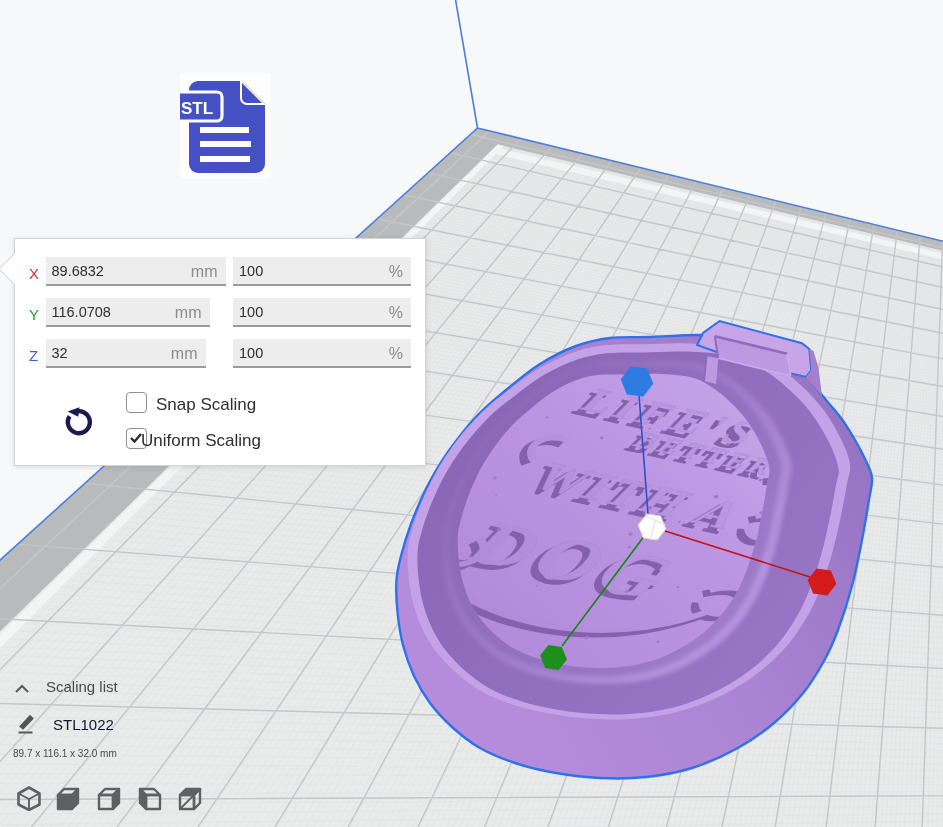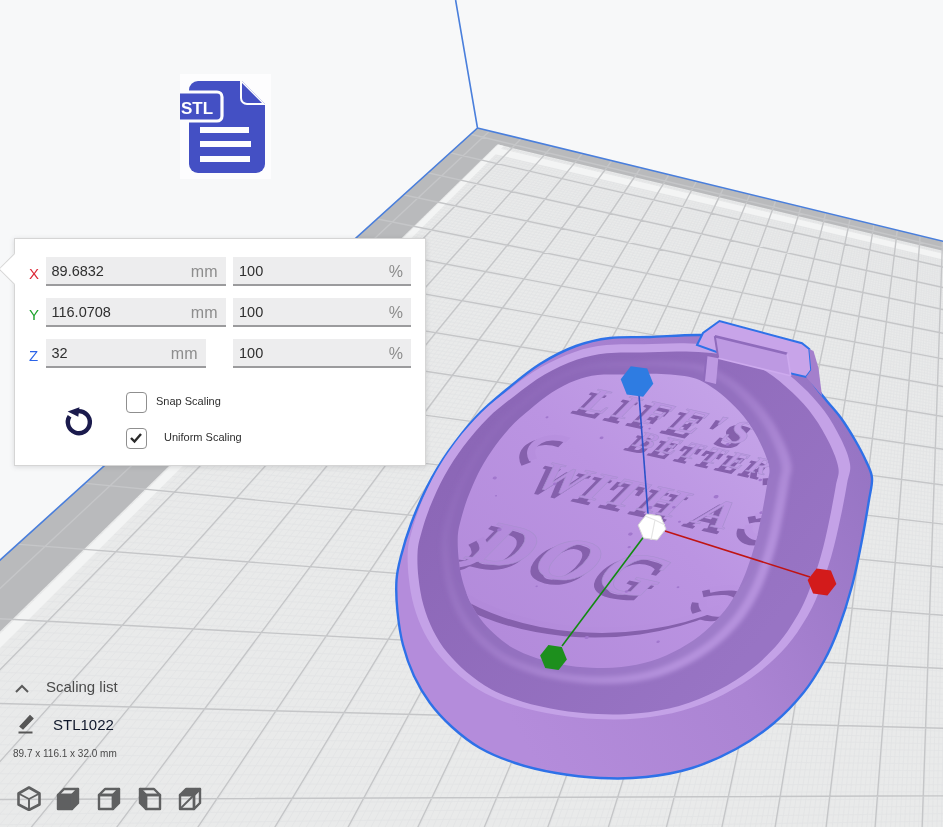--- a/index.html
+++ b/index.html
@@ -2,21 +2,21 @@
 <html><head><meta charset="utf-8"><style>
 *{margin:0;padding:0;box-sizing:border-box}
 body{width:943px;height:827px;overflow:hidden;position:relative;font-family:"Liberation Sans",sans-serif;background:#f7f8f9}
 #scene{position:absolute;left:0;top:0}
 #panel{position:absolute;left:14px;top:238px;width:412px;height:228px;background:#fff;border:1px solid #d5d5d5;box-shadow:0 1px 5px rgba(80,80,90,0.18)}
 #notch{position:absolute;left:3px;top:258px;width:22px;height:22px;background:#fff;border-left:1px solid #d5d5d5;border-bottom:1px solid #d5d5d5;transform:rotate(45deg)}
 .axis{position:absolute;font-size:15px}
 .field{position:absolute;height:29px;background:#ededee;border-bottom:2.5px solid #9b9b9d;font-size:14.5px;color:#2f2f2f;padding:6px 8px 0 6px}
 .unit{position:absolute;right:8px;top:6px;color:#8d8d8d;font-size:16px}
 .cb{position:absolute;width:21px;height:21px;background:#fff;border:1.5px solid #8f8f8f;border-radius:4px}
-.cblabel{position:absolute;font-size:11px;color:#2e2e2e}
+.cblabel{position:absolute;font-size:17px;color:#2e2e2e}
 </style></head><body>
 <div id="scene"><svg width="943" height="827" viewBox="0 0 943 827">
 <rect x="0" y="0" width="943" height="827" fill="#f7f8f9"></rect>
 <clipPath id="plate">
         <polygon points="477.5,128.0 1118.6,284.0 943,827 0,827 -296.2,828.2"></polygon>
       </clipPath>
 <g clip-path="url(#plate)">
 <polygon points="477.5,128.0 1118.6,284.0 943,827 0,827 -296.2,828.2" fill="#e9eaea"></polygon>
 <path d="M422.2 103.5L-1902.5 1886.4M425.5 104.4L-1870.4 1879.5M428.8 105.2L-1838.6 1872.6M432.1 106.0L-1807.3 1865.9M435.4 106.8L-1776.3 1859.2M438.7 107.6L-1745.7 1852.6M441.9 108.4L-1715.5 1846.0M445.2 109.2L-1685.7 1839.6M448.4 110.0L-1656.2 1833.2M451.7 110.8L-1627.1 1826.9M454.9 111.6L-1598.3 1820.7M458.1 112.4L-1569.9 1814.6M461.4 113.2L-1541.8 1808.5M464.6 114.0L-1514.0 1802.5M467.8 114.8L-1486.6 1796.6M471.0 115.6L-1459.5 1790.7M474.2 116.4L-1432.7 1784.9M477.4 117.2L-1406.2 1779.2M480.5 118.0L-1380.0 1773.5M483.7 118.7L-1354.1 1767.9M486.9 119.5L-1328.4 1762.4M490.0 120.3L-1303.1 1756.9M493.2 121.1L-1278.1 1751.5M496.3 121.9L-1253.3 1746.2M499.4 122.6L-1228.8 1740.9M502.6 123.4L-1204.6 1735.7M505.7 124.2L-1180.7 1730.5M508.8 124.9L-1157.0 1725.4M511.9 125.7L-1133.5 1720.3M515.0 126.5L-1110.3 1715.3M518.1 127.2L-1087.4 1710.3M521.1 128.0L-1064.7 1705.4M524.2 128.8L-1042.2 1700.6M527.3 129.5L-1020.0 1695.8M530.3 130.3L-998.0 1691.0M533.4 131.0L-976.3 1686.3M536.4 131.8L-954.7 1681.7M539.5 132.5L-933.4 1677.1M542.5 133.3L-912.3 1672.5M545.5 134.0L-891.4 1668.0M548.6 134.8L-870.8 1663.5M551.6 135.5L-850.3 1659.1M554.6 136.3L-830.0 1654.7M557.6 137.0L-810.0 1650.4M560.6 137.8L-790.1 1646.1M563.5 138.5L-770.5 1641.9M566.5 139.2L-751.0 1637.7M569.5 140.0L-731.7 1633.5M572.5 140.7L-712.7 1629.4M575.4 141.4L-693.8 1625.3M578.4 142.2L-675.0 1621.3M581.3 142.9L-656.5 1617.3M584.2 143.6L-638.1 1613.3M587.2 144.3L-619.9 1609.4M590.1 145.1L-601.9 1605.5M593.0 145.8L-584.1 1601.6M595.9 146.5L-566.4 1597.8M598.8 147.2L-548.9 1594.0M601.7 147.9L-531.5 1590.3M604.6 148.6L-514.4 1586.5M607.5 149.4L-497.3 1582.9M610.4 150.1L-480.4 1579.2M613.2 150.8L-463.7 1575.6M616.1 151.5L-447.2 1572.0M619.0 152.2L-430.7 1568.5M621.8 152.9L-414.5 1565.0M624.7 153.6L-398.3 1561.5M627.5 154.3L-382.4 1558.0M630.3 155.0L-366.5 1554.6M633.2 155.7L-350.8 1551.2M636.0 156.4L-335.3 1547.9M638.8 157.1L-319.8 1544.5M641.6 157.8L-304.5 1541.2M644.4 158.5L-289.4 1537.9M647.2 159.2L-274.3 1534.7M650.0 159.9L-259.4 1531.5M652.8 160.6L-244.7 1528.3M655.6 161.2L-230.0 1525.1M658.3 161.9L-215.5 1522.0M661.1 162.6L-201.1 1518.9M663.9 163.3L-186.8 1515.8M666.6 164.0L-172.7 1512.7M669.4 164.7L-158.6 1509.7M672.1 165.3L-144.7 1506.7M674.8 166.0L-130.9 1503.7M677.6 166.7L-117.2 1500.8M680.3 167.4L-103.6 1497.8M683.0 168.0L-90.2 1494.9M685.7 168.7L-76.8 1492.0M688.4 169.4L-63.6 1489.2M691.1 170.0L-50.4 1486.3M693.8 170.7L-37.4 1483.5M696.5 171.4L-24.5 1480.7M699.2 172.0L-11.6 1477.9M701.9 172.7L1.1 1475.2M704.5 173.4L13.7 1472.5M707.2 174.0L26.2 1469.8M709.9 174.7L38.7 1467.1M712.5 175.3L51.0 1464.4M715.2 176.0L63.2 1461.8M717.8 176.6L75.4 1459.2M720.4 177.3L87.4 1456.5M723.1 177.9L99.4 1454.0M725.7 178.6L111.2 1451.4M728.3 179.2L123.0 1448.9M730.9 179.9L134.7 1446.3M733.5 180.5L146.3 1443.8M736.1 181.2L157.8 1441.4M738.7 181.8L169.2 1438.9M741.3 182.5L180.5 1436.4M743.9 183.1L191.8 1434.0M746.5 183.7L202.9 1431.6M749.1 184.4L214.0 1429.2M751.7 185.0L225.0 1426.8M754.2 185.6L235.9 1424.5M756.8 186.3L246.8 1422.1M759.3 186.9L257.5 1419.8M761.9 187.5L268.2 1417.5M764.4 188.2L278.8 1415.2M767.0 188.8L289.3 1412.9M769.5 189.4L299.8 1410.7M772.0 190.0L310.1 1408.4M774.5 190.7L320.4 1406.2M777.1 191.3L330.7 1404.0M779.6 191.9L340.8 1401.8M782.1 192.5L350.9 1399.6M784.6 193.1L360.9 1397.5M787.1 193.8L370.8 1395.3M789.6 194.4L380.7 1393.2M792.1 195.0L390.5 1391.1M794.5 195.6L400.2 1389.0M797.0 196.2L409.9 1386.9M799.5 196.8L419.5 1384.8M801.9 197.4L429.0 1382.8M804.4 198.1L438.5 1380.7M806.9 198.7L447.9 1378.7M809.3 199.3L457.2 1376.7M811.8 199.9L466.5 1374.7M814.2 200.5L475.7 1372.7M816.6 201.1L484.9 1370.7M819.1 201.7L494.0 1368.7M821.5 202.3L503.0 1366.8M823.9 202.9L512.0 1364.8M826.3 203.5L520.9 1362.9M828.7 204.1L529.7 1361.0M831.1 204.7L538.5 1359.1M833.5 205.3L547.2 1357.2M835.9 205.8L555.9 1355.3M838.3 206.4L564.5 1353.5M840.7 207.0L573.1 1351.6M843.1 207.6L581.6 1349.8M845.5 208.2L590.0 1348.0M847.8 208.8L598.4 1346.2M850.2 209.4L606.8 1344.4M852.6 210.0L615.1 1342.6M854.9 210.5L623.3 1340.8M857.3 211.1L631.5 1339.0M859.6 211.7L639.6 1337.3M862.0 212.3L647.7 1335.5M864.3 212.9L655.7 1333.8M866.6 213.4L663.7 1332.1M869.0 214.0L671.6 1330.4M871.3 214.6L679.5 1328.6M873.6 215.2L687.3 1327.0M875.9 215.7L695.1 1325.3M878.2 216.3L702.8 1323.6M880.5 216.9L710.5 1321.9M882.8 217.4L718.1 1320.3M885.1 218.0L725.7 1318.7M887.4 218.6L733.3 1317.0M889.7 219.1L740.8 1315.4M892.0 219.7L748.2 1313.8M894.3 220.3L755.6 1312.2M896.6 220.8L763.0 1310.6M898.8 221.4L770.3 1309.0M901.1 222.0L777.6 1307.5M903.4 222.5L784.8 1305.9M905.6 223.1L792.0 1304.3M907.9 223.6L799.1 1302.8M910.1 224.2L806.2 1301.3M912.3 224.7L813.3 1299.7M914.6 225.3L820.3 1298.2M916.8 225.8L827.3 1296.7M919.0 226.4L834.2 1295.2M921.3 227.0L841.1 1293.7M923.5 227.5L847.9 1292.3M925.7 228.0L854.7 1290.8M927.9 228.6L861.5 1289.3M930.1 229.1L868.3 1287.9M932.3 229.7L874.9 1286.4M934.5 230.2L881.6 1285.0M936.7 230.8L888.2 1283.6M938.9 231.3L894.8 1282.1M941.1 231.9L901.3 1280.7M943.3 232.4L907.8 1279.3M945.5 232.9L914.3 1277.9M947.6 233.5L920.7 1276.5M949.8 234.0L927.1 1275.1M952.0 234.5L933.5 1273.8M954.1 235.1L939.8 1272.4M956.3 235.6L946.1 1271.1M958.4 236.1L952.4 1269.7M960.6 236.7L958.6 1268.4M962.7 237.2L964.8 1267.0M964.9 237.7L970.9 1265.7M967.0 238.3L977.0 1264.4M969.1 238.8L983.1 1263.1M971.3 239.3L989.2 1261.8M973.4 239.8L995.2 1260.5M975.5 240.4L1001.2 1259.2M977.6 240.9L1007.1 1257.9M979.7 241.4L1013.0 1256.6M981.8 241.9L1018.9 1255.3M983.9 242.4L1024.8 1254.1M986.0 243.0L1030.6 1252.8M988.1 243.5L1036.4 1251.6M990.2 244.0L1042.1 1250.3M992.3 244.5L1047.9 1249.1M994.4 245.0L1053.6 1247.8M996.5 245.5L1059.2 1246.6M998.6 246.1L1064.9 1245.4M1000.6 246.6L1070.5 1244.2M1002.7 247.1L1076.1 1243.0M1004.8 247.6L1081.6 1241.8M1006.8 248.1L1087.1 1240.6M1008.9 248.6L1092.6 1239.4M1010.9 249.1L1098.1 1238.2M1013.0 249.6L1103.5 1237.0M1015.0 250.1L1108.9 1235.9M1017.1 250.6L1114.3 1234.7M1019.1 251.1L1119.7 1233.6M1021.1 251.6L1125.0 1232.4M1023.2 252.1L1130.3 1231.3M1025.2 252.6L1135.5 1230.1M1027.2 253.1L1140.8 1229.0M1029.2 253.6L1146.0 1227.9M1031.2 254.1L1151.2 1226.8M1033.2 254.6L1156.3 1225.6M1035.3 255.1L1161.5 1224.5M1037.3 255.6L1166.6 1223.4M1039.3 256.1L1171.7 1222.3M1041.3 256.6L1176.7 1221.2M1043.2 257.1L1181.8 1220.1M1045.2 257.6L1186.8 1219.1M1047.2 258.1L1191.8 1218.0M1049.2 258.6L1196.7 1216.9M1051.2 259.1L1201.6 1215.8M1053.1 259.6L1206.6 1214.8M1055.1 260.0L1211.4 1213.7M1057.1 260.5L1216.3 1212.7M1059.0 261.0L1221.1 1211.6M1061.0 261.5L1226.0 1210.6M1063.0 262.0L1230.7 1209.6M1064.9 262.5L1235.5 1208.5M1066.9 263.0L1240.3 1207.5M1068.8 263.4L1245.0 1206.5M1070.7 263.9L1249.7 1205.5M1072.7 264.4L1254.3 1204.5M1074.6 264.9L1259.0 1203.5M1076.5 265.3L1263.6 1202.5M1078.5 265.8L1268.2 1201.5M1080.4 266.3L1272.8 1200.5M1082.3 266.8L1277.4 1199.5M1084.2 267.2L1281.9 1198.5M1086.1 267.7L1286.5 1197.5M1088.1 268.2L1290.9 1196.6M1090.0 268.7L1295.4 1195.6M1091.9 269.1L1299.9 1194.6M1093.8 269.6L1304.3 1193.7M1095.7 270.1L1308.7 1192.7M1097.5 270.5L1313.1 1191.8M1099.4 271.0L1317.5 1190.8M1101.3 271.5L1321.9 1189.9M1103.2 271.9L1326.2 1188.9M1105.1 272.4L1330.5 1188.0M1107.0 272.9L1334.8 1187.1M1108.8 273.3L1339.1 1186.2M1110.7 273.8L1343.3 1185.2M1112.6 274.3L1347.6 1184.3M1114.4 274.7L1351.8 1183.4M1116.3 275.2L1356.0 1182.5M1118.1 275.6L1360.1 1181.6M1120.0 276.1L1364.3 1180.7M1121.8 276.5L1368.4 1179.8M1123.7 277.0L1372.6 1178.9M1125.5 277.5L1376.7 1178.0M1127.4 277.9L1380.7 1177.2M1129.2 278.4L1384.8 1176.3M1131.0 278.8L1388.9 1175.4M1132.9 279.3L1392.9 1174.5M1134.7 279.7L1396.9 1173.7M1136.5 280.2L1400.9 1172.8M1138.3 280.6L1404.9 1171.9M1140.1 281.1L1408.8 1171.1M1141.9 281.5L1412.8 1170.2M1143.8 282.0L1416.7 1169.4M1145.6 282.4L1420.6 1168.6M1147.4 282.9L1424.5 1167.7M1149.2 283.3L1428.3 1166.9M1151.0 283.7L1432.2 1166.0M1152.8 284.2L1436.0 1165.2M1154.5 284.6L1439.8 1164.4M1156.3 285.1L1443.6 1163.6M1158.1 285.5L1447.4 1162.8M1159.9 286.0L1451.2 1161.9M1161.7 286.4L1455.0 1161.1M1163.4 286.8L1458.7 1160.3M1165.2 287.3L1462.4 1159.5M1167.0 287.7L1466.1 1158.7M1168.7 288.1L1469.8 1157.9M1170.5 288.6L1473.5 1157.1M1172.3 289.0L1477.1 1156.3M1174.0 289.5L1480.8 1155.5M1175.8 289.9L1484.4 1154.8M1177.5 290.3L1488.0 1154.0M1179.3 290.7L1491.6 1153.2M1181.0 291.2L1495.2 1152.4M1182.8 291.6L1498.8 1151.7M1184.5 292.0L1502.3 1150.9M1186.2 292.5L1505.9 1150.1M1188.0 292.9L1509.4 1149.4M1189.7 293.3L1512.9 1148.6M1191.4 293.8L1516.4 1147.9M1193.1 294.2L1519.8 1147.1M1194.9 294.6L1523.3 1146.4M1196.6 295.0L1526.8 1145.6M1198.3 295.5L1530.2 1144.9M1200.0 295.9L1533.6 1144.1M1201.7 296.3L1537.0 1143.4M1203.4 296.7L1540.4 1142.7M1205.1 297.1L1543.8 1141.9M1206.8 297.6L1547.2 1141.2M1208.5 298.0L1550.5 1140.5M1210.2 298.4L1553.8 1139.8M1211.9 298.8L1557.2 1139.0M1213.6 299.2L1560.5 1138.3M1215.3 299.6L1563.8 1137.6M1216.9 300.1L1567.1 1136.9M1218.6 300.5L1570.3 1136.2M1220.3 300.9L1573.6 1135.5M480.3 107.5L1218.4 292.8M478.5 109.1L1219.1 294.5M476.6 110.7L1219.8 296.2M474.8 112.3L1220.5 297.9M472.9 114.0L1221.2 299.6M471.0 115.6L1222.0 301.3M469.1 117.3L1222.7 303.0M467.1 118.9L1223.4 304.8M465.2 120.6L1224.2 306.5M463.2 122.3L1224.9 308.3M461.3 124.0L1225.7 310.0M459.3 125.8L1226.4 311.8M457.3 127.5L1227.2 313.6M455.2 129.3L1228.0 315.4M453.2 131.0L1228.7 317.2M451.1 132.8L1229.5 319.0M449.1 134.6L1230.3 320.8M447.0 136.4L1231.1 322.7M444.9 138.3L1231.9 324.5M442.7 140.1L1232.6 326.4M440.6 142.0L1233.4 328.3M438.4 143.9L1234.2 330.1M436.2 145.7L1235.1 332.0M434.0 147.7L1235.9 333.9M431.8 149.6L1236.7 335.8M429.6 151.5L1237.5 337.8M427.3 153.5L1238.3 339.7M425.1 155.4L1239.2 341.7M422.8 157.4L1240.0 343.6M420.5 159.4L1240.8 345.6M418.1 161.5L1241.7 347.6M415.8 163.5L1242.5 349.6M413.4 165.6L1243.4 351.6M411.0 167.6L1244.2 353.6M408.6 169.7L1245.1 355.6M406.2 171.8L1246.0 357.7M403.7 174.0L1246.9 359.7M401.2 176.1L1247.7 361.8M398.7 178.3L1248.6 363.9M396.2 180.5L1249.5 366.0M393.7 182.7L1250.4 368.1M391.1 184.9L1251.3 370.2M388.5 187.2L1252.2 372.4M385.9 189.4L1253.1 374.5M383.2 191.7L1254.1 376.7M380.6 194.0L1255.0 378.9M377.9 196.4L1255.9 381.0M375.2 198.7L1256.9 383.3M372.4 201.1L1257.8 385.5M369.7 203.5L1258.8 387.7M366.9 205.9L1259.7 390.0M364.1 208.4L1260.7 392.2M361.2 210.8L1261.6 394.5M358.4 213.3L1262.6 396.8M355.5 215.9L1263.6 399.1M352.5 218.4L1264.6 401.4M349.6 221.0L1265.6 403.8M346.6 223.5L1266.6 406.1M343.6 226.2L1267.6 408.5M340.5 228.8L1268.6 410.9M337.5 231.5L1269.6 413.3M334.4 234.2L1270.7 415.7M331.2 236.9L1271.7 418.1M328.1 239.6L1272.7 420.6M324.9 242.4L1273.8 423.0M321.6 245.2L1274.9 425.5M318.4 248.0L1275.9 428.0M315.1 250.9L1277.0 430.5M311.7 253.8L1278.1 433.1M308.4 256.7L1279.2 435.6M305.0 259.7L1280.2 438.2M301.5 262.6L1281.3 440.8M298.1 265.7L1282.5 443.4M294.5 268.7L1283.6 446.0M291.0 271.8L1284.7 448.6M287.4 274.9L1285.8 451.3M283.8 278.0L1287.0 454.0M280.1 281.2L1288.1 456.7M276.4 284.4L1289.3 459.4M272.7 287.7L1290.4 462.1M268.9 291.0L1291.6 464.9M265.1 294.3L1292.8 467.6M261.2 297.6L1294.0 470.4M257.3 301.0L1295.2 473.2M253.3 304.5L1296.4 476.1M249.3 307.9L1297.6 478.9M245.3 311.4L1298.8 481.8M241.2 315.0L1300.1 484.7M237.1 318.6L1301.3 487.6M232.9 322.2L1302.5 490.6M228.7 325.9L1303.8 493.5M224.4 329.6L1305.1 496.5M220.0 333.4L1306.4 499.5M215.6 337.2L1307.6 502.5M211.2 341.0L1308.9 505.6M206.7 344.9L1310.3 508.7M202.2 348.9L1311.6 511.8M197.6 352.8L1312.9 514.9M192.9 356.9L1314.2 518.0M188.2 361.0L1315.6 521.2M183.4 365.1L1316.9 524.4M178.6 369.3L1318.3 527.6M173.7 373.6L1319.7 530.9M168.8 377.9L1321.1 534.1M163.7 382.2L1322.5 537.4M158.7 386.6L1323.9 540.7M153.5 391.1L1325.3 544.1M148.3 395.6L1326.8 547.4M143.0 400.2L1328.2 550.8M137.7 404.8L1329.7 554.3M132.3 409.5L1331.1 557.7M126.8 414.3L1332.6 561.2M121.2 419.1L1334.1 564.7M115.6 424.0L1335.6 568.2M109.9 429.0L1337.1 571.8M104.1 434.0L1338.7 575.4M98.2 439.1L1340.2 579.0M92.3 444.2L1341.8 582.7M86.2 449.5L1343.3 586.4M80.1 454.8L1344.9 590.1M73.9 460.2L1346.5 593.8M67.6 465.6L1348.1 597.6M61.2 471.2L1349.7 601.4M54.8 476.8L1351.4 605.2M48.2 482.5L1353.0 609.1M41.5 488.3L1354.7 613.0M34.8 494.1L1356.4 617.0M27.9 500.1L1358.1 620.9M20.9 506.1L1359.8 624.9M13.9 512.2L1361.5 629.0M6.7 518.5L1363.2 633.1M-0.6 524.8L1365.0 637.2M-8.0 531.2L1366.7 641.3M-15.5 537.7L1368.5 645.5M-23.1 544.3L1370.3 649.7M-30.9 551.1L1372.1 654.0M-38.7 557.9L1374.0 658.3M-46.7 564.8L1375.8 662.6M-54.8 571.9L1377.7 667.0M-63.1 579.0L1379.5 671.4M-71.5 586.3L1381.4 675.9M-80.0 593.7L1383.3 680.4M-88.7 601.3L1385.3 684.9M-97.5 608.9L1387.2 689.5M-106.5 616.7L1389.2 694.1M-115.6 624.6L1391.2 698.7M-124.9 632.7L1393.2 703.5M-134.3 640.9L1395.2 708.2M-143.9 649.2L1397.2 713.0M-153.7 657.7L1399.3 717.8M-163.7 666.3L1401.4 722.7M-173.8 675.1L1403.5 727.7M-184.1 684.0L1405.6 732.6M-194.6 693.1L1407.7 737.7M-205.3 702.4L1409.9 742.7M-216.2 711.9L1412.1 747.9M-227.3 721.5L1414.3 753.0M-238.6 731.3L1416.5 758.3M-250.1 741.3L1418.8 763.6M-261.9 751.5L1421.0 768.9M-273.9 761.9L1423.3 774.3M-286.1 772.5L1425.6 779.7M-298.6 783.4L1428.0 785.2M-311.3 794.4L1430.3 790.7M-324.2 805.6L1432.7 796.4M-337.5 817.1L1435.1 802.0M-351.0 828.9L1437.6 807.7M-364.8 840.8L1440.0 813.5M-378.9 853.1L1442.5 819.4M-393.3 865.6L1445.0 825.3M-408.0 878.3L1447.6 831.2M-423.0 891.4L1450.1 837.3M-438.4 904.7L1452.7 843.3M-454.1 918.3L1455.4 849.5M-470.2 932.3L1458.0 855.7M-486.6 946.6L1460.7 862.0M-503.5 961.2L1463.4 868.4M-520.7 976.1L1466.1 874.8M-538.3 991.4L1468.9 881.3M-556.3 1007.0L1471.7 887.9M-574.8 1023.1L1474.5 894.5M-593.8 1039.5L1477.4 901.2M-613.2 1056.4L1480.3 908.0M-633.1 1073.6L1483.2 914.9M-653.5 1091.4L1486.1 921.8M-674.5 1109.5L1489.1 928.8M-696.0 1128.2L1492.2 935.9M-718.0 1147.3L1495.2 943.1M-740.7 1167.0L1498.3 950.4M-764.0 1187.2L1501.4 957.8M-787.9 1208.0L1504.6 965.2M-812.5 1229.3L1507.8 972.7M-837.8 1251.3L1511.1 980.3M-863.9 1273.9L1514.3 988.1M-890.7 1297.2L1517.7 995.9M-918.3 1321.1L1521.0 1003.8M-946.7 1345.8L1524.4 1011.7M-976.0 1371.2L1527.9 1019.8M-1006.3 1397.4L1531.4 1028.0M-1037.4 1424.5L1534.9 1036.3M-1069.6 1452.4L1538.5 1044.7M-1102.9 1481.3L1542.1 1053.2M-1137.2 1511.1L1545.8 1061.8M-1172.7 1541.9L1549.5 1070.5M-1209.5 1573.8L1553.2 1079.4M-1247.5 1606.8L1557.0 1088.3M-1286.9 1640.9L1560.9 1097.4M-1327.7 1676.3L1564.8 1106.5M-1370.0 1713.1L1568.7 1115.8M-1413.9 1751.2L1572.8 1125.3M-1459.5 1790.7L1576.8 1134.8M-1506.8 1831.8L1580.9 1144.5M-1556.1 1874.6L1585.1 1154.3M-1607.4 1919.1L1589.3 1164.2M-1660.8 1965.4L1593.6 1174.3M-1716.5 2013.7L1598.0 1184.5M-1774.5 2064.1L1602.4 1194.8M-1835.2 2116.8L1606.9 1205.3M-1898.6 2171.8L1611.4 1216.0M-1965.0 2229.4L1616.0 1226.8M-2034.5 2289.7L1620.6 1237.7M-2107.4 2352.9L1625.4 1248.8M-2183.9 2419.3L1630.2 1260.1M-2264.3 2489.1L1635.0 1271.5M-2349.0 2562.6L1640.0 1283.1M-2438.2 2640.0L1645.0 1294.9M-2532.4 2721.7L1650.1 1306.8M-2631.9 2808.1L1655.2 1319.0M-2737.3 2899.5L1660.5 1331.3M-2849.0 2996.5L1665.8 1343.7" stroke="#e2e3e4" stroke-width="0.8" fill="none"></path>
 <polygon points="461.3,124.0 1155.6,293.0 1158.6,302.4 450.7,133.2" fill="#b9babc"></polygon>
@@ -144,34 +144,34 @@
 <rect x="20" y="67" width="51" height="6" fill="#fdfdfe"></rect>
 <rect x="20" y="82" width="50" height="6" fill="#fdfdfe"></rect>
 </svg>
 <div id="panel"></div>
 <div id="notch"></div>
 <div class="axis" style="left:29px;top:265px;color:#dc2a38">X</div>
 <div class="axis" style="left:29px;top:306px;color:#1ca32b">Y</div>
 <div class="axis" style="left:29px;top:347px;color:#2a63e8">Z</div>
 <div class="field" style="left:45.5px;top:256.5px;width:180px">89.6832<span class="unit">mm</span></div>
 <div class="field" style="left:233px;top:256.5px;width:178px">100<span class="unit">%</span></div>
-<div class="field" style="left:45.5px;top:297.5px;width:180px">116.0708<span class="unit">mm</span></div>
+<div class="field" style="left:45.5px;top:297.5px;width:164px">116.0708<span class="unit">mm</span></div>
 <div class="field" style="left:233px;top:297.5px;width:178px">100<span class="unit">%</span></div>
 <div class="field" style="left:45.5px;top:338.5px;width:160px">32<span class="unit">mm</span></div>
 <div class="field" style="left:233px;top:338.5px;width:178px">100<span class="unit">%</span></div>
 <svg style="position:absolute;left:63px;top:406px" width="32" height="32" viewBox="0 0 32 32">
 <path d="M6.6 10.2 A11 11 0 1 0 14.8 5.2" stroke="#1b1b4d" stroke-width="4.4" fill="none"></path>
 <path d="M4.6 5.4 L16.5 1.2 L15.3 10.8 Z" fill="#1b1b4d"></path>
 </svg>
 <div class="cb" style="left:126px;top:392px"></div>
 <div class="cblabel" style="left:156px;top:395px">Snap Scaling</div>
 <div class="cb" style="left:126px;top:427.5px"><svg width="18" height="18" viewBox="0 0 18 18">
       <path d="M4 9 l3.5 3.5 L14 5" stroke="#2a2a2a" stroke-width="2.4" fill="none"></path>
     </svg></div>
-<div class="cblabel" style="left:164px;top:430.5px">Uniform Scaling</div>
+<div class="cblabel" style="left:141px;top:430.5px">Uniform Scaling</div>
 <div style="position:absolute;left:14px;top:680px"><svg width="16" height="10" viewBox="0 0 16 10">
       <path d="M2 8 L8 2 L14 8" stroke="#5a5a5a" stroke-width="2" fill="none"></path>
     </svg></div>
 <div style="position:absolute;left:46px;top:678px;font-size:15px;color:#4a4a4a">Scaling list</div>
 <svg style="position:absolute;left:17px;top:712px" width="20" height="22" viewBox="0 0 20 22">
     <path d="M3 14.5 L13 3.5 L16 6.5 L6 17 Z" fill="#565656" stroke="#565656" stroke-width="1.2"></path>
     <path d="M1.5 20.5 h14" stroke="#565656" stroke-width="2"></path>
   </svg>
 <div style="position:absolute;left:53px;top:716px;font-size:15px;color:#0f172a">STL1022</div>
 <div style="position:absolute;left:13px;top:748px;font-size:10px;color:#4a4a4a">89.7 x 116.1 x 32.0 mm</div>

